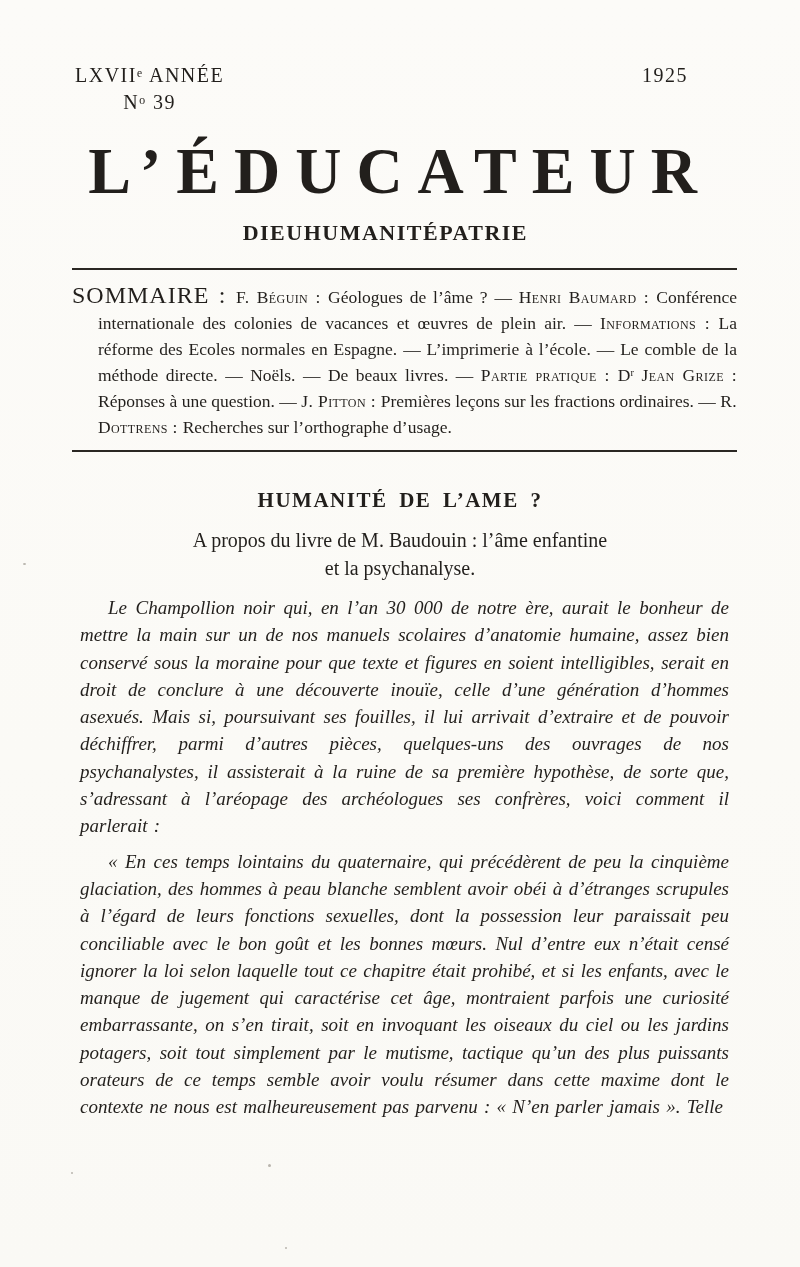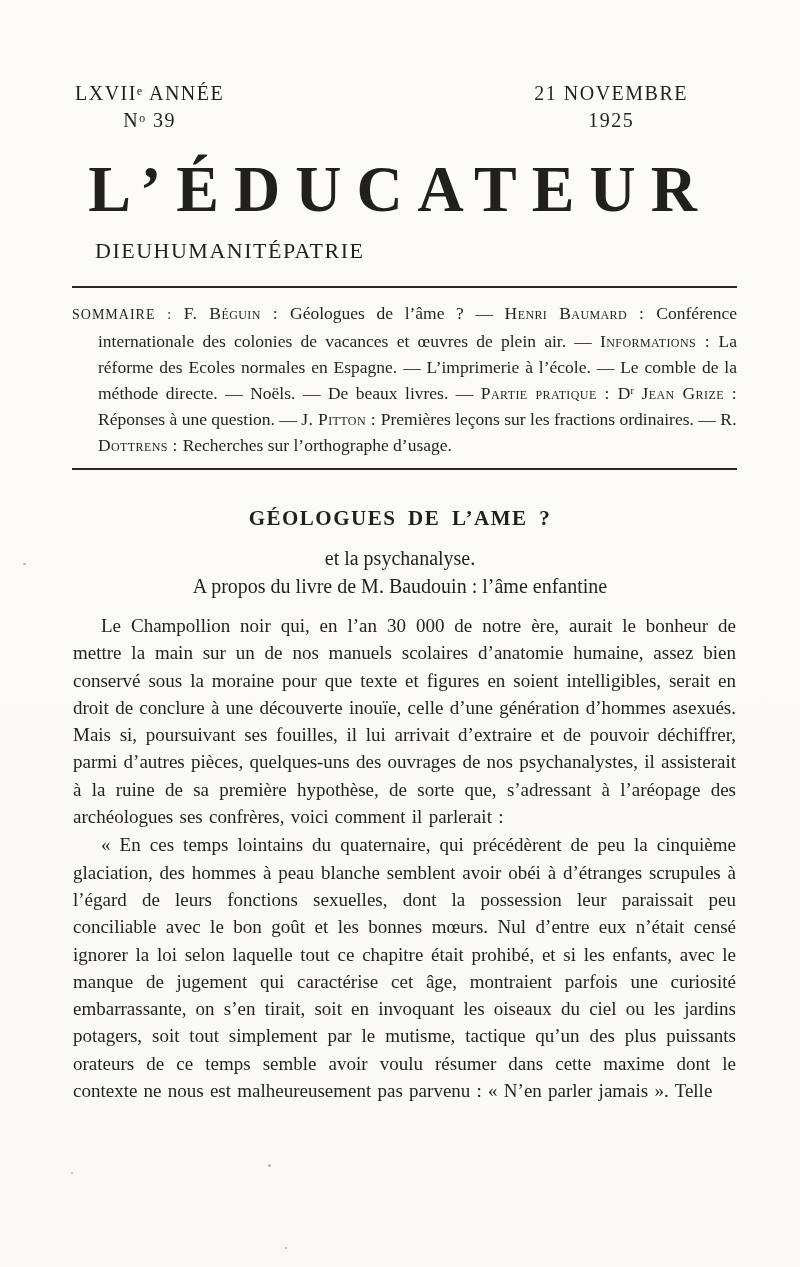--- a/index.html
+++ b/index.html
@@ -19,21 +19,21 @@
     margin:0 auto;
     background:var(--paper);
     background-image:linear-gradient(180deg,#fcfbf8 0%,#fbfaf6 60%,#faf9f5 100%);
     overflow:hidden;
   }
 
   
   .issue-row{
     display:flex;
     justify-content:space-between;
-    margin:80px 112px 0 75px;
+    margin:62px 112px 0 75px;
   }
   .issue-left,.issue-right{
     text-align:center;
     font-size:20px;
     letter-spacing:1.5px;
     line-height:27px;
     white-space:nowrap;
   }
 
   
@@ -41,26 +41,26 @@
     margin-top:20px;
     text-align:center;
     font-size:64px;
     font-weight:bold;
     letter-spacing:15px;
     line-height:70px;
     white-space:nowrap;
     transform:scaleY(1.04);
   }
   .motto{
-    margin:14px 0 0 95px;
+    margin:14px 0 0 61px;
     width:467px;
     display:flex;
-    justify-content:flex-start;
+    justify-content:flex-end;
     font-size:22px;
-    font-weight:normal;
+    font-weight:bold;
     letter-spacing:1.5px;
   }
 
   .rule{
     width:665px;
     margin:22px 0 0 72px;
     border:none;
     border-top:2.5px solid #2a2723;
   }
   .rule-2{margin-top:10px;}
@@ -70,21 +70,21 @@
     margin:12px 63px 0 72px;
     font-size:17.5px;
     line-height:26px;
     text-align:justify;
     padding-left:26px;
     text-indent:-26px;
   }
   .seg-n{font-style:normal;}
   .seg-i{}
   .seg-sc{font-variant:small-caps;letter-spacing:0.4px;}
-  .seg-caps{letter-spacing:1px;font-size:14px;}
+  .seg-caps{letter-spacing:1px;font-size:24px;}
 
   
   .article-title{
     margin-top:36px;
     text-align:center;
     font-size:21px;
     font-weight:bold;
     letter-spacing:1.5px;
     word-spacing:5px;
   }
@@ -94,67 +94,67 @@
     font-size:20px;
     line-height:28px;
   }
   .body-text{
     margin:12px 63px 0 72px;
     font-size:19px;
     line-height:27.3px;
     text-align:justify;
   }
   .body-text p{
-    margin:1px;
+    margin:8px;
     text-indent:28px;
     word-spacing:1.5px;
+    font-style:italic;
   }
 
   
   .speck{position:absolute;background:#b9b5ae;border-radius:50%;}
   .speck.s1{left:268px;top:1164px;width:3px;height:3px;}
   .speck.s2{left:71px;top:1172px;width:2px;height:2px;}
   .speck.s3{left:285px;top:1247px;width:2px;height:2px;}
   .speck.s4{left:23px;top:563px;width:3px;height:2px;}
 </style>
 </head>
 <body>
 
 <div class="page">
 
   <div class="issue-row">
     <div class="issue-left">
       <div>LXVIIᵉ ANNÉE</div>
       <div>Nᵒ 39</div>
     </div>
     <div class="issue-right">
-      <div>21 NOVEMBRE</div>
       <div>1925</div>
     </div>
   </div>
 
   <div class="masthead">L’ÉDUCATEUR</div>
 
   <div class="motto">
     <span>DIEU</span>
     <span>HUMANITÉ</span>
     <span>PATRIE</span>
   </div>
 
   <hr class="rule">
 
   <div class="sommaire"><span class="seg-caps">SOMMAIRE : </span><span class="seg-sc">F. Béguin : </span><span class="seg-i">Géologues de l’âme ? </span><span class="seg-n">— </span><span class="seg-sc">Henri Baumard : </span><span class="seg-i">Conférence internationale des colonies de vacances et œuvres de plein air. </span><span class="seg-n">— </span><span class="seg-sc">Informations : </span><span class="seg-i">La réforme des Ecoles normales en Espagne. — L’imprimerie à l’école. — Le comble de la méthode directe. — Noëls. — De beaux livres. </span><span class="seg-n">— </span><span class="seg-sc">Partie pratique : </span><span class="seg-n">Dʳ </span><span class="seg-sc">Jean Grize : </span><span class="seg-i">Réponses à une question.</span><span class="seg-n"> — </span><span class="seg-sc">J. Pitton : </span><span class="seg-i">Premières leçons sur les fractions ordinaires. </span><span class="seg-n">— </span><span class="seg-sc">R. Dottrens : </span><span class="seg-i">Recherches sur l’orthographe d’usage.</span></div>
 
   <hr class="rule rule-2">
 
-  <div class="article-title">GÉOLOGUES DE L’AME ?</div>
+  <div class="article-title">HUMANITÉ DE L’AME ?</div>
 
   <div class="article-subtitle">
+    <div><span class="seg-n">A propos du livre de M. Baudouin : </span><span class="seg-i">l’âme enfantine</span></div>
     <div><span class="seg-i">et la psychanalyse.</span></div>
-    <div><span class="seg-n">A propos du livre de M. Baudouin : </span><span class="seg-i">l’âme enfantine</span></div>
   </div>
 
   <div class="body-text">
     <p>Le Champollion noir qui, en l’an 30 000 de notre ère, aurait le bonheur de mettre la main sur un de nos manuels scolaires d’anatomie humaine, assez bien conservé sous la moraine pour que texte et figures en soient intelligibles, serait en droit de conclure à une découverte inouïe, celle d’une génération d’hommes asexués. Mais si, poursuivant ses fouilles, il lui arrivait d’extraire et de pouvoir déchiffrer, parmi d’autres pièces, quelques-uns des ouvrages de nos psychanalystes, il assisterait à la ruine de sa première hypothèse, de sorte que, s’adressant à l’aréopage des archéologues ses confrères, voici comment il parlerait :</p>
     <p>« En ces temps lointains du quaternaire, qui précédèrent de peu la cinquième glaciation, des hommes à peau blanche semblent avoir obéi à d’étranges scrupules à l’égard de leurs fonctions sexuelles, dont la possession leur paraissait peu conciliable avec le bon goût et les bonnes mœurs. Nul d’entre eux n’était censé ignorer la loi selon laquelle tout ce chapitre était prohibé, et si les enfants, avec le manque de jugement qui caractérise cet âge, montraient parfois une curiosité embarrassante, on s’en tirait, soit en invoquant les oiseaux du ciel ou les jardins potagers, soit tout simplement par le mutisme, tactique qu’un des plus puissants orateurs de ce temps semble avoir voulu résumer dans cette maxime dont le contexte ne nous est malheureusement pas parvenu : « N’en parler jamais ». Telle</p>
   </div>
 
   <span class="speck s1"></span>
   <span class="speck s2"></span>
   <span class="speck s3"></span>

